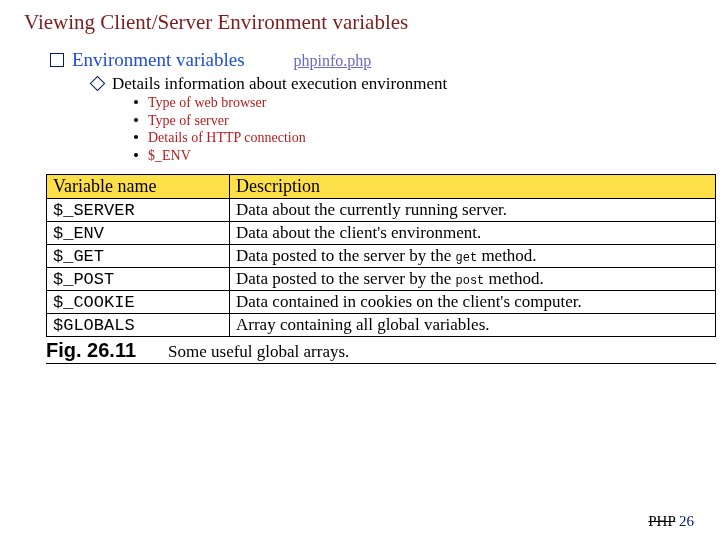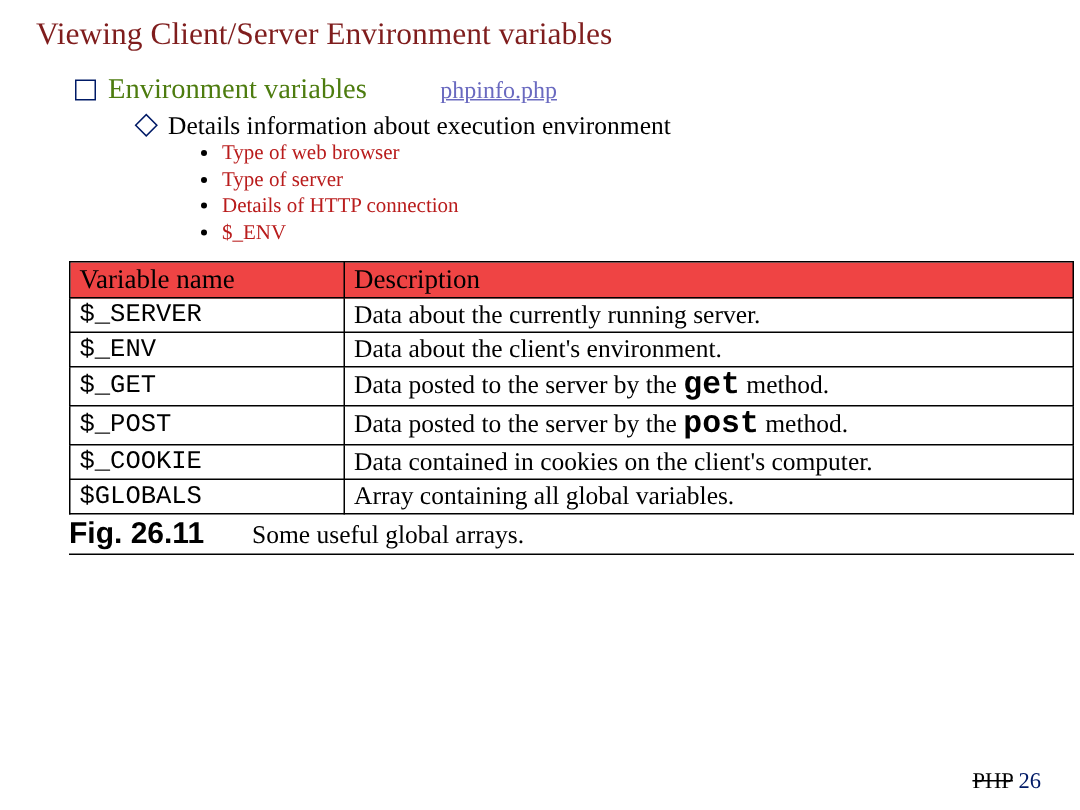--- a/index.html
+++ b/index.html
@@ -1,29 +1,29 @@
 <!DOCTYPE html>
 <html><head>
 <meta charset="utf-8">
 <style>
 html,body{margin:0;padding:0}
 body{width:720px;height:540px;background:#fff;font-family:"Comic Sans MS","Comic Sans",cursive;color:#000;position:relative}
 .slide{padding:10px 24px 0 24px}
 .title{font-size:21px;color:#7f1d1d;margin:0 0 14px 0;font-weight:400}
-.l1{margin-left:26px;font-size:19px;color:#4d7c0f;position:relative;padding-left:22px;margin-bottom:2px}
+.l1{margin-left:26px;font-size:19px;color:#1d4ed8;position:relative;padding-left:22px;margin-bottom:2px}
 .l1 .box{position:absolute;left:0;top:4px;width:12px;height:12px;border:1px solid #001a66}
 .l2{margin-left:68px;font-size:17px;color:#000;position:relative;padding-left:20px;margin-bottom:0;line-height:1.25}
 .l2 .diamond{position:absolute;left:0;top:5px;width:9px;height:9px;transform:rotate(45deg);border:1px solid #001a66}
 .l3{margin-left:110px;font-size:14px;color:#b91c1c;position:relative;padding-left:14px;line-height:1.25}
 .l3 .dot{position:absolute;left:0;top:6px;width:4px;height:4px;background:#000;border-radius:50%}
 .link{color:#6a6ac0;text-decoration:underline;margin-left:49px}
 table.vars{width:670px;margin:10px 0 0 22px;border-collapse:collapse;font-family:"Times New Roman",serif}
-table.vars th{background:#ef4444;border:1px solid #000;text-align:left;padding:1px 6px;font-size:18px;font-weight:400}
+table.vars th{background:#fde047;border:1px solid #000;text-align:left;padding:1px 6px;font-size:18px;font-weight:400}
 table.vars td{border:1px solid #000;padding:1px 6px;font-size:17px;font-weight:400}
-.mono{font-family:"Courier New",monospace;font-weight:bold;font-size:21px}
+.mono{font-family:"Courier New",monospace;font-weight:normal;font-size:12px}
 .caption{font-family:"Times New Roman",serif;font-size:17px;margin:2px 0 0 22px;border-bottom:1px solid #000;width:670px;padding-bottom:1px}
 .caption b{font-family:Arial,sans-serif;font-weight:bold;font-size:20px}
 .caption .gap{display:inline-block;width:32px}
 .footer{position:absolute;bottom:10px;right:26px;font-size:15px}
 .footer .lbl{text-decoration:line-through}
 .footer .num{color:#001a66}
 .row{display:flex;align-items:baseline}
 .row .l1txt{flex:0 0 auto}
 </style>
 </head>

